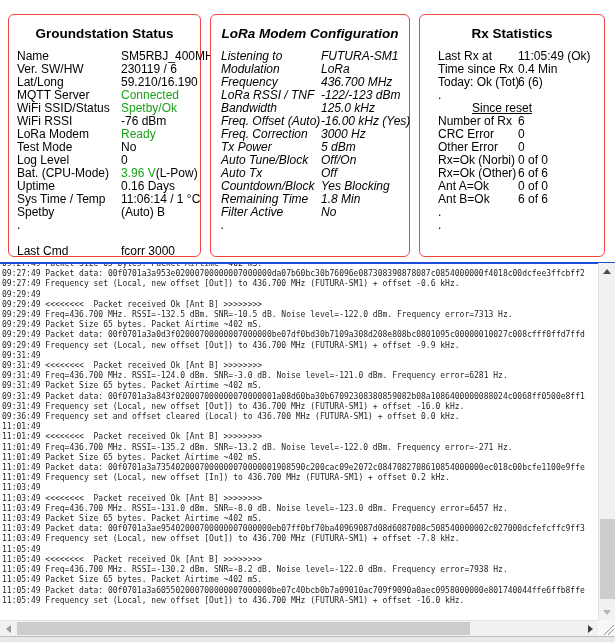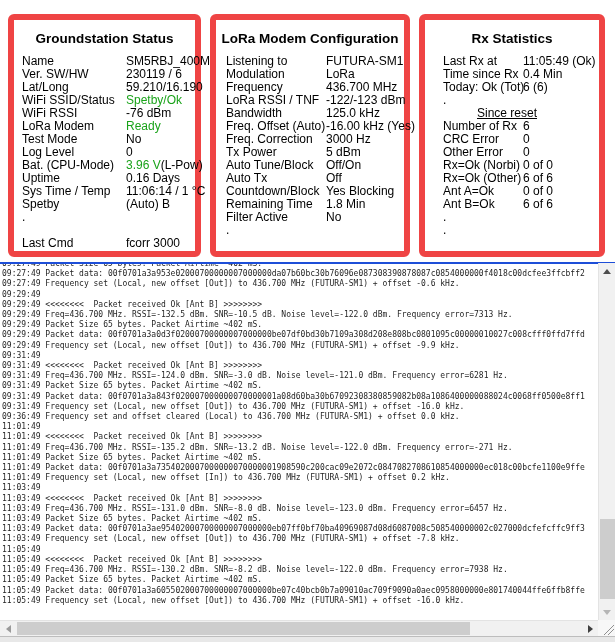--- a/index.html
+++ b/index.html
@@ -5,24 +5,24 @@
   html,body{margin:0;padding:0;}
   body{
     width:615px;height:642px;position:relative;overflow:hidden;
     background:#ffffff;
     font-family:"Liberation Sans", sans-serif;
     -webkit-font-smoothing:antialiased;
   }
   
   .panel{
     position:absolute;top:14px;height:243px;box-sizing:border-box;
-    background:#ffffff;border:6px solid #ef4444;border-radius:6px;
+    background:#ffffff;border:1px solid #ef4444;border-radius:6px;
   }
   #panel-0{left:8px;width:193px;}
-  #panel-1{left:210px;width:200px;}
+  #panel-1{left:210px;width:200px;font-style:italic;}
   #panel-2{left:419px;width:186px;}
   .ptitle{
     text-align:center;font-weight:bold;font-size:13.5px;color:#000;
     padding-top:11px;margin-bottom:9px;white-space:nowrap;
   }
   .rows{font-size:12px;line-height:13px;color:#000;}
   #panel-0 .rows{padding-left:8px;}
   #panel-1 .rows{padding-left:10px;}
   #panel-2 .rows{padding-left:18px;}
   .row{display:flex;white-space:nowrap;align-items:flex-end;}
@@ -88,20 +88,24 @@
       </div>
       <div class="row">
         <span class="lbl">Ver. SW/HW</span>
         <span class="val">230119 / 6</span>
       </div>
       <div class="row">
         <span class="lbl">Lat/Long</span>
         <span class="val">59.210/16.190</span>
       </div>
       <div class="row">
+        <span class="lbl">MQTT Server</span>
+        <span class="val green">Connected</span>
+      </div>
+      <div class="row">
         <span class="lbl">WiFi SSID/Status</span>
         <span class="val green">Spetby/Ok</span>
       </div>
       <div class="row">
         <span class="lbl">WiFi RSSI</span>
         <span class="val">-76 dBm</span>
       </div>
       <div class="row">
         <span class="lbl">LoRa Modem</span>
         <span class="val green">Ready</span>

